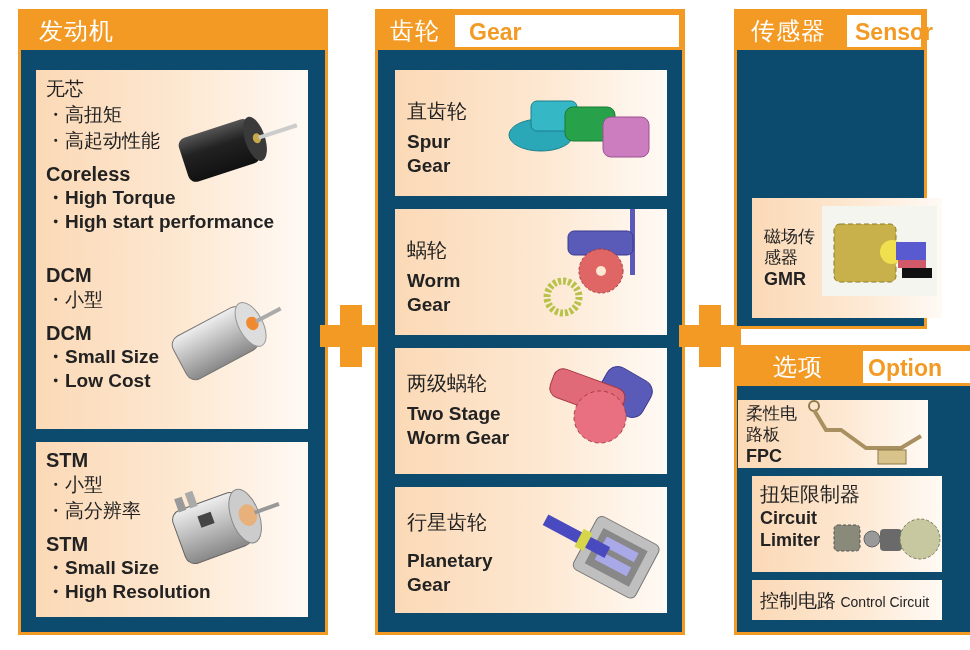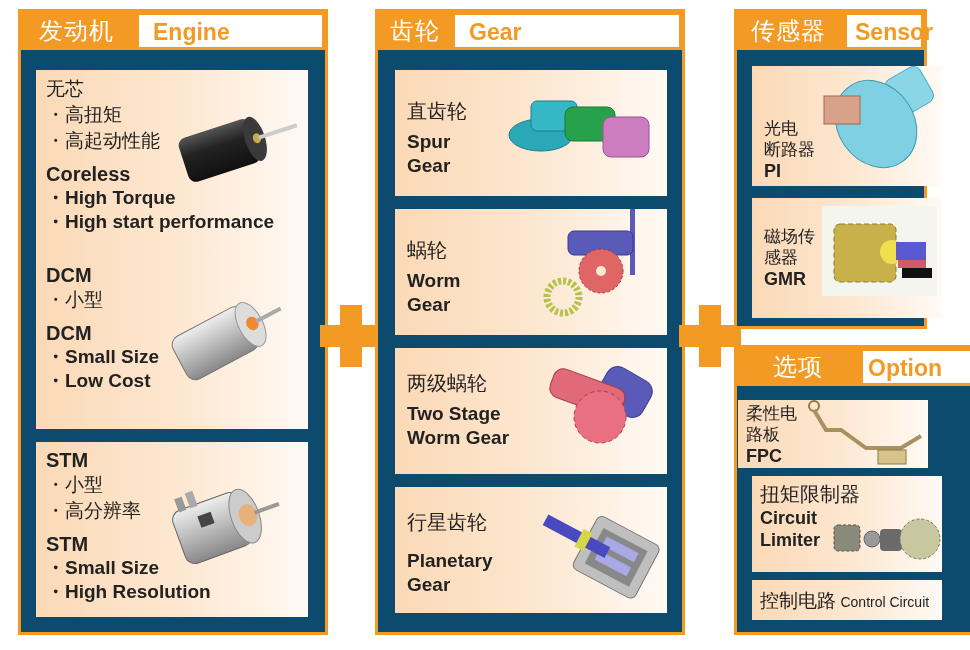--- a/index.html
+++ b/index.html
@@ -23,21 +23,20 @@
   .plus { position: absolute; }
   .plus .v { position: absolute; left: 20px; top: 0; width: 22px; height: 62px; background: #f39a24; }
   .plus .h { position: absolute; left: 0; top: 20px; width: 62px; height: 22px; background: #f39a24; }
 </style>
 </head>
 <body>
 
 <div class="panel" style="left:18px; top:9px; width:310px; height:626px;">
   <div class="panel-header">
     <span class="hdr-cn">发动机</span>
-    <span class="hdr-en" style="left:118px;">Engine</span>
   </div>
 
   <div class="card" style="left:15px; top:58px; width:272px; height:212px;">
     <div class="txt" style="left:10px; top:6px;">
       <div class="t-cn">无芯</div>
       <div class="t-cn bullet">高扭矩</div>
       <div class="t-cn bullet">高起动性能</div>
       <div class="t-en-head" style="margin-top:8px;">Coreless</div>
       <div class="t-en bullet">High Torque</div>
       <div class="t-en bullet">High start performance</div>
@@ -183,32 +182,20 @@
   <div class="v"></div>
     <div class="h"></div>
 </div>
 
 <div class="panel" style="left:734px; top:9px; width:193px; height:320px;">
   <div class="panel-header">
     <span class="hdr-cn" style="padding-left:14px;">传感器</span>
     <span class="hdr-en" style="left:110px; padding-left:8px;">Sensor</span>
   </div>
 
-  <div class="card" style="left:15px; top:54px; width:190px; height:120px;">
-    <div class="txt" style="left:12px; top:52px;">
-      <div class="t-sm-cn">光电</div>
-      <div class="t-sm-cn">断路器</div>
-      <div class="t-sm-en">PI</div>
-    </div>
-    <svg class="img" style="left:62px; top:0px;" width="128" height="110" viewBox="0 0 128 110">
-      <rect x="75" y="5" width="40" height="40" rx="8" fill="#8ad6e6" stroke="#4aa8bb" transform="rotate(-30 95 25)"></rect>
-      <ellipse cx="62" cy="58" rx="38" ry="46" fill="#7fd0e2" stroke="#3a9bb0" transform="rotate(-35 62 58)"></ellipse>
-      <rect x="10" y="30" width="36" height="28" fill="#d8a28a" stroke="#9a6a55"></rect>
-    </svg>
-  </div>
 
   <div class="card" style="left:15px; top:186px; width:190px; height:120px;">
     <div class="txt" style="left:12px; top:28px;">
       <div class="t-sm-cn">磁场传</div>
       <div class="t-sm-cn">感器</div>
       <div class="t-sm-en">GMR</div>
     </div>
     <svg class="img" style="left:70px; top:8px;" width="115" height="90" viewBox="0 0 115 90">
       <rect x="0" y="0" width="115" height="90" fill="#f5f5f0"></rect>
       <rect x="12" y="18" width="62" height="58" rx="6" fill="#c8b04a" stroke="#8a7a2a" stroke-dasharray="5 3"></rect>

